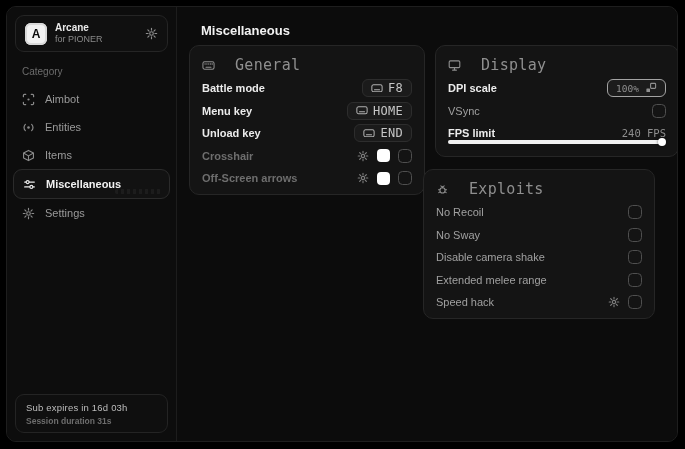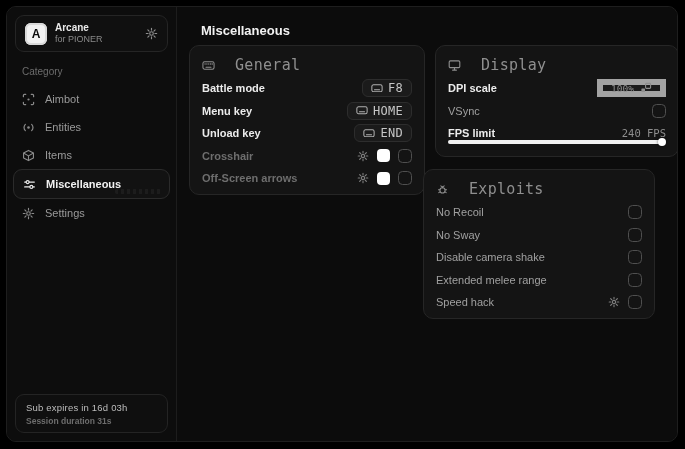--- a/index.html
+++ b/index.html
@@ -55,21 +55,21 @@
   .row { display:flex; align-items:center; justify-content:space-between; height:22.5px; }
   .row-label { color:#ececec; font-size:11px; font-weight:600; }
   .row-label.dim { color:#6e6e6e; }
   .row-label.mid { color:#a0a0a0; font-weight:500; }
   .controls { display:flex; align-items:center; gap:8px; }
   .kbd { display:inline-flex; align-items:center; gap:5px; height:18px; padding:0 8px;
     background:#1b1b1b; border:1px solid #2d2d2d; border-radius:6px; color:#c6c6c6;
     font-family:"DejaVu Sans Mono", monospace; font-size:12px; letter-spacing:.3px; }
   .kbd .kicon { width:12px; height:9px; color:#b0b0b0; }
   .select-pill { display:inline-flex; align-items:center; gap:6px; height:18px;
-    padding:0 8px; background:#1c1c1c; border:6px solid #a3a3a3; border-radius:0;
+    padding:0 8px; background:#1c1c1c; border:1px solid #a3a3a3; border-radius:6px;
     color:#8f8f8f; font-family:"DejaVu Sans Mono", monospace; font-size:9.5px; }
   .select-pill .sicon { width:12px; height:12px; color:#8f8f8f; }
   .checkbox { width:14px; height:14px; border:1.6px solid #4f4f4f; border-radius:4.5px;
     background:transparent; flex:none; cursor:pointer; }
   .swatch { width:13px; height:13px; background:#ffffff; border-radius:4px;
     flex:none; cursor:pointer; }
   .mini-gear { width:12px; height:12px; color:#7d7d7d; cursor:pointer; }
   .value-text { color:#8f8f8f; font-size:10.5px; font-family:"DejaVu Sans Mono", monospace; }
   .slider { position:absolute; left:12px; right:12px; bottom:10px; height:8px; cursor:pointer; }
   .slider-track { position:absolute; top:2px; left:0; right:0; height:4px;

